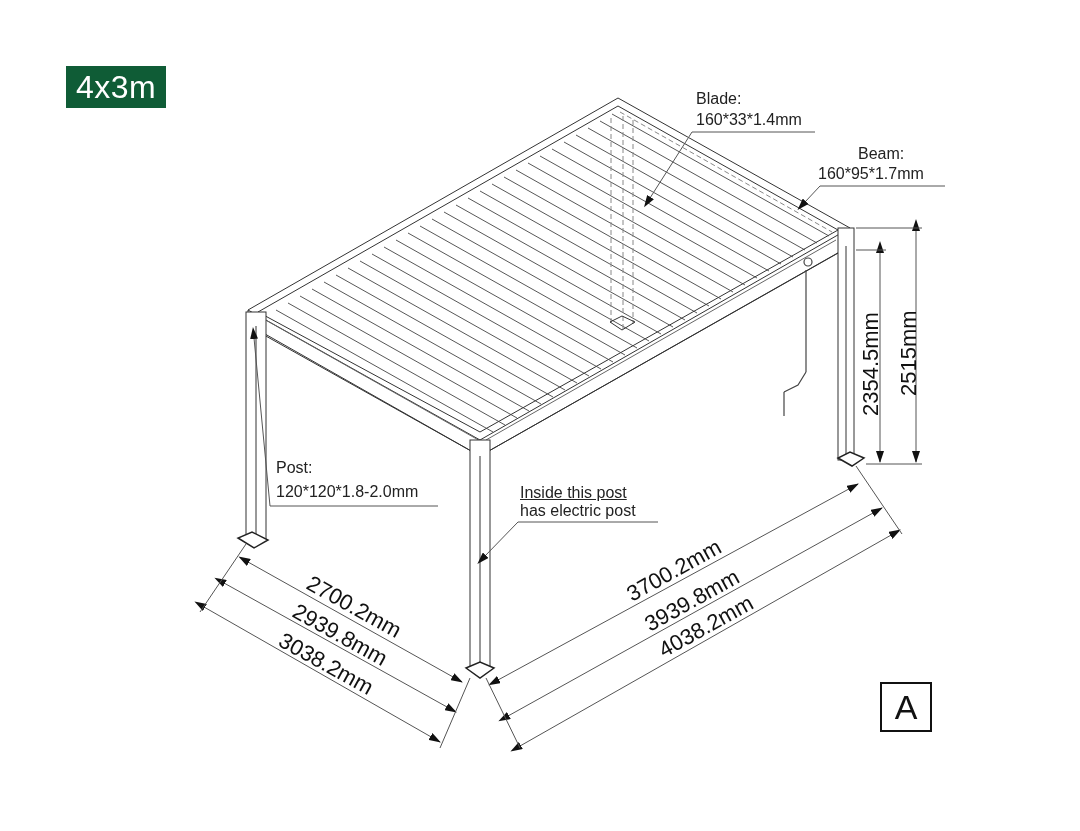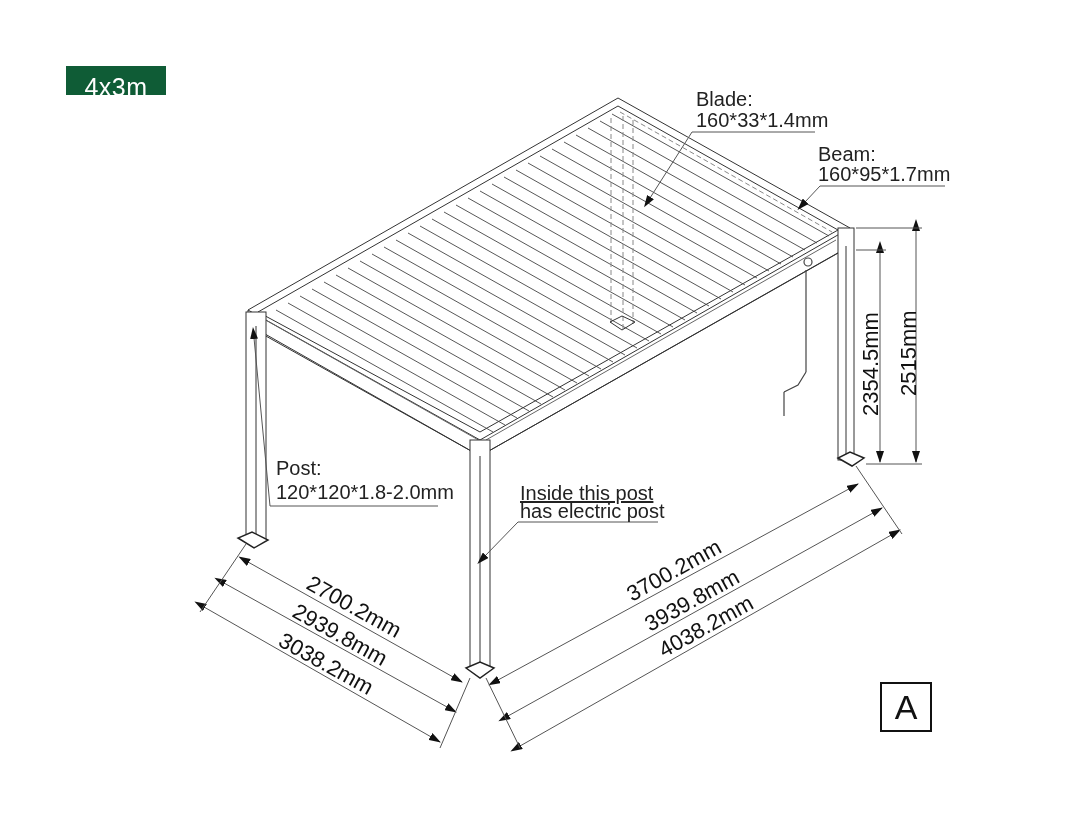--- a/index.html
+++ b/index.html
@@ -1,24 +1,24 @@
 <!DOCTYPE html>
 <html><head>
 <meta charset="utf-8">
 <style>
   html, body { margin: 0; padding: 0; background: #ffffff; }
   body { width: 1080px; height: 831px; position: relative; overflow: hidden;
          font-family: "Liberation Sans", "DejaVu Sans", sans-serif; color: #1a1a1a; }
-  .badge { position: absolute; left: 66px; top: 66px; width: 100px; height: 29px;
-           background: #0f5c36; color: #ffffff; font-size: 25px; line-height: 42px;
+  .badge { position: absolute; left: 66px; top: 66px; width: 100px; height: 42px;
+           background: #0f5c36; color: #ffffff; font-size: 32px; line-height: 42px;
            text-align: center; letter-spacing: 0.5px; }
   .notes { position: absolute; left: 66px; top: 128px; font-size: 16px; line-height: 20px; color: #222; }
   .notes div { white-space: nowrap; }
   .notes .indent { padding-left: 14px; }
-  .label { position: absolute; font-size: 20px; line-height: 20px; color: #222; white-space: nowrap; }
+  .label { position: absolute; font-size: 16px; line-height: 20px; color: #222; white-space: nowrap; }
   .view-box { position: absolute; left: 880px; top: 682px; width: 48px; height: 46px;
               border: 2px solid #111; font-size: 34px; line-height: 46px; text-align: center; color: #111; }
   svg { position: absolute; left: 0; top: 0; }
   .dim { font-size: 22px; fill: #111; font-family: "Liberation Sans", sans-serif; }
 </style>
 </head>
 <body>
 
 <div class="badge">4x3m</div>
 
@@ -148,20 +148,20 @@
     <line x1="486" y1="678" x2="520" y2="748"></line>
     <line x1="856" y1="466" x2="902" y2="534"></line>
   </g>
   <text class="dim" transform="translate(632,602) rotate(-29)">3700.2mm</text>
   <text class="dim" transform="translate(650,632) rotate(-29)">3939.8mm</text>
   <text class="dim" transform="translate(664,658) rotate(-29)">4038.2mm</text>
 </svg>
 
 <div class="label" style="left:696px; top:89px;">Blade:</div>
 <div class="label" style="left:696px; top:110px;">160*33*1.4mm</div>
-<div class="label" style="left:818px; top:144px;">Beam:</div>
+<div class="label" style="left:858px; top:144px;">Beam:</div>
 <div class="label" style="left:818px; top:164px;">160*95*1.7mm</div>
 <div class="label" style="left:276px; top:458px;">Post:</div>
 <div class="label" style="left:276px; top:482px;text-align:right;">120*120*1.8-2.0mm</div>
 <div class="label" style="left:520px; top:483px;text-decoration:underline;">Inside this post</div>
 <div class="label" style="left:520px; top:501px;">has electric post</div>
 
 <div class="view-box">A</div>
 
 </body></html>

